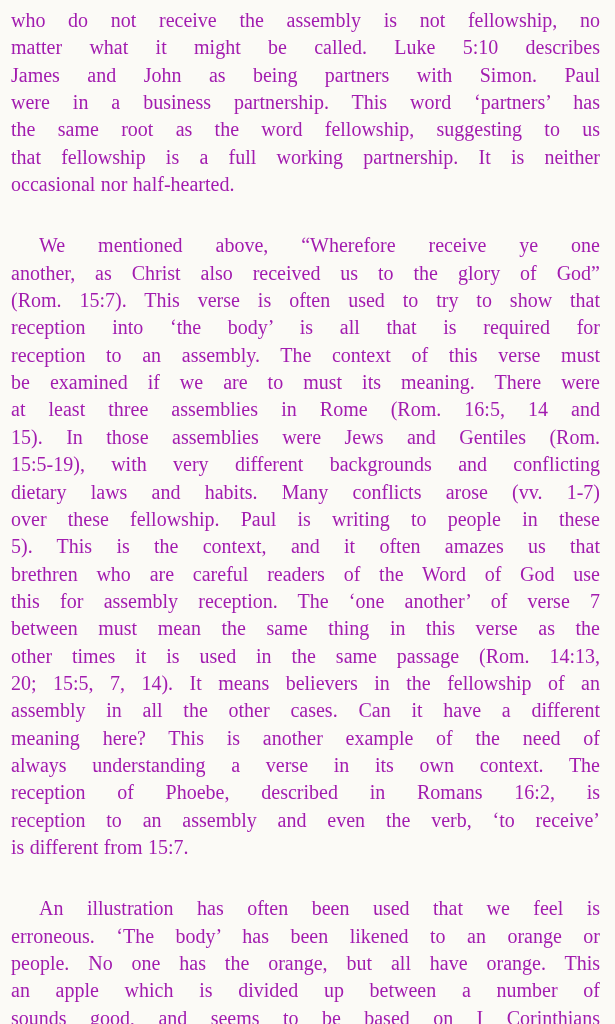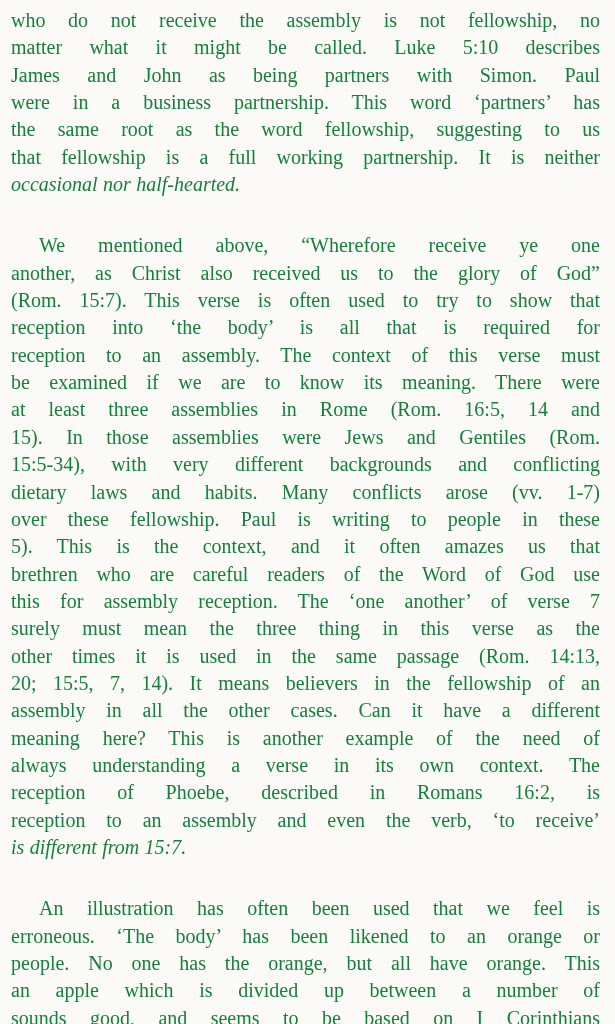--- a/index.html
+++ b/index.html
@@ -13,37 +13,36 @@
     overflow: hidden;
   }
   .page {
     box-sizing: border-box;
     width: 615px;
     height: 1024px;
     padding: 7px 15px 0 11px;
     font-family: "Liberation Serif", "DejaVu Serif", serif;
     font-size: 20px;
     line-height: 27.35px;
-    color: #15803d;
+    color: #a21caf;
     -webkit-font-smoothing: antialiased;
   }
   .para {
     margin: 0;
   }
   .ln {
     height: 27.35px;
     overflow: hidden;
     text-align: justify;
     
     text-align-last: justify;
     word-spacing: 0.02em;
   }
   .ln.end {
     text-align-last: left;
-    font-style: italic;
   }
   .ln.indent {
     text-indent: 28px;
     margin-top: 34px;
   }
 </style>
 </head>
 <body>
 
 <div class="page">
@@ -57,30 +56,30 @@
     <div class="ln">that fellowship is a full working partnership. It is neither</div>
     <div class="ln end">occasional nor half-hearted.</div>
   </div>
 
   <div class="para">
     <div class="ln indent">We mentioned above, “Wherefore receive ye one</div>
     <div class="ln">another, as Christ also received us to the glory of God”</div>
     <div class="ln">(Rom. 15:7). This verse is often used to try to show that</div>
     <div class="ln">reception into ‘the body’ is all that is required for</div>
     <div class="ln">reception to an assembly. The context of this verse must</div>
-    <div class="ln">be examined if we are to know its meaning. There were</div>
+    <div class="ln">be examined if we are to must its meaning. There were</div>
     <div class="ln">at least three assemblies in Rome (Rom. 16:5, 14 and</div>
     <div class="ln">15). In those assemblies were Jews and Gentiles (Rom.</div>
-    <div class="ln">15:5-34), with very different backgrounds and conflicting</div>
+    <div class="ln">15:5-19), with very different backgrounds and conflicting</div>
     <div class="ln">dietary laws and habits. Many conflicts arose (vv. 1-7)</div>
     <div class="ln">over these fellowship. Paul is writing to people in these</div>
     <div class="ln">5). This is the context, and it often amazes us that</div>
     <div class="ln">brethren who are careful readers of the Word of God use</div>
     <div class="ln">this for assembly reception. The ‘one another’ of verse 7</div>
-    <div class="ln">surely must mean the three thing in this verse as the</div>
+    <div class="ln">between must mean the same thing in this verse as the</div>
     <div class="ln">other times it is used in the same passage (Rom. 14:13,</div>
     <div class="ln">20; 15:5, 7, 14). It means believers in the fellowship of an</div>
     <div class="ln">assembly in all the other cases. Can it have a different</div>
     <div class="ln">meaning here? This is another example of the need of</div>
     <div class="ln">always understanding a verse in its own context. The</div>
     <div class="ln">reception of Phoebe, described in Romans 16:2, is</div>
     <div class="ln">reception to an assembly and even the verb, ‘to receive’</div>
     <div class="ln end">is different from 15:7.</div>
   </div>
 

